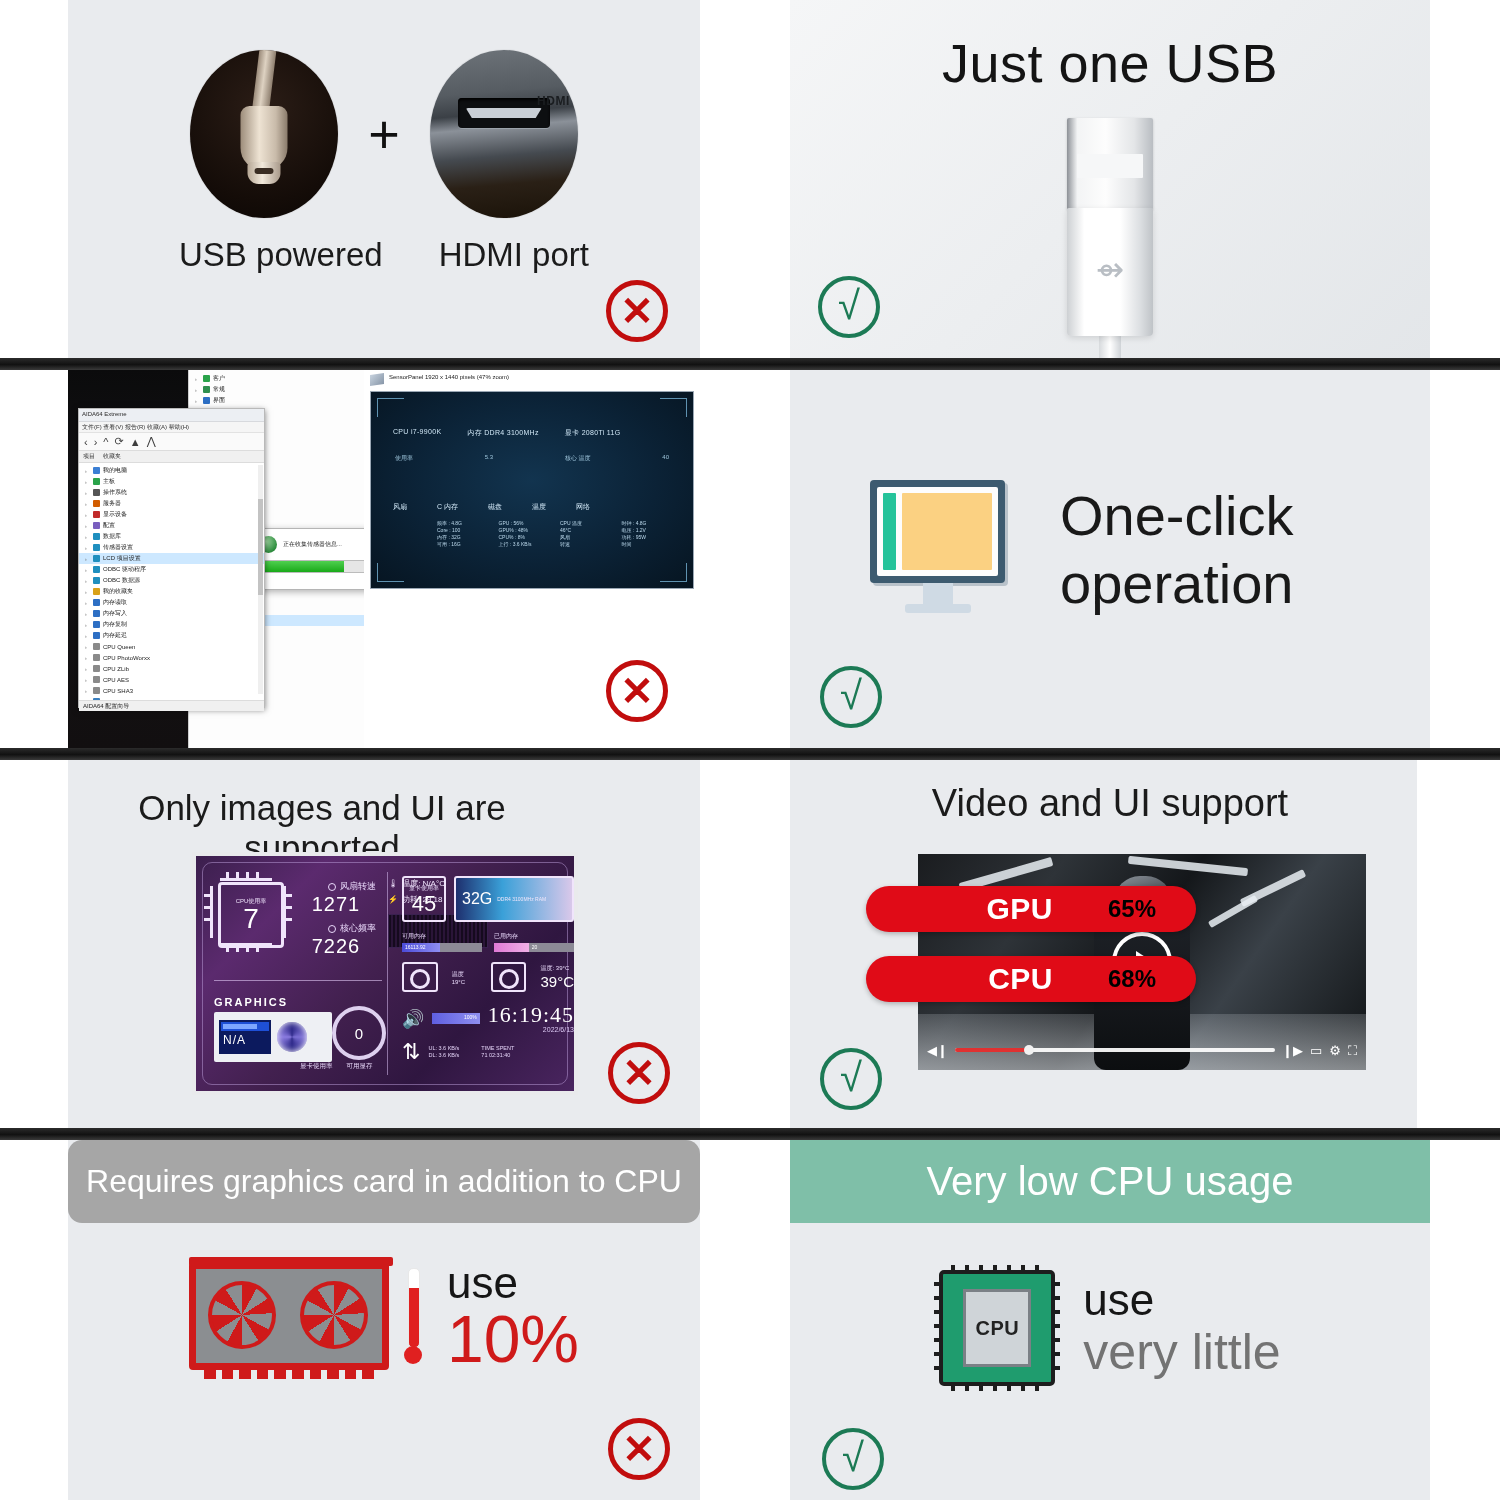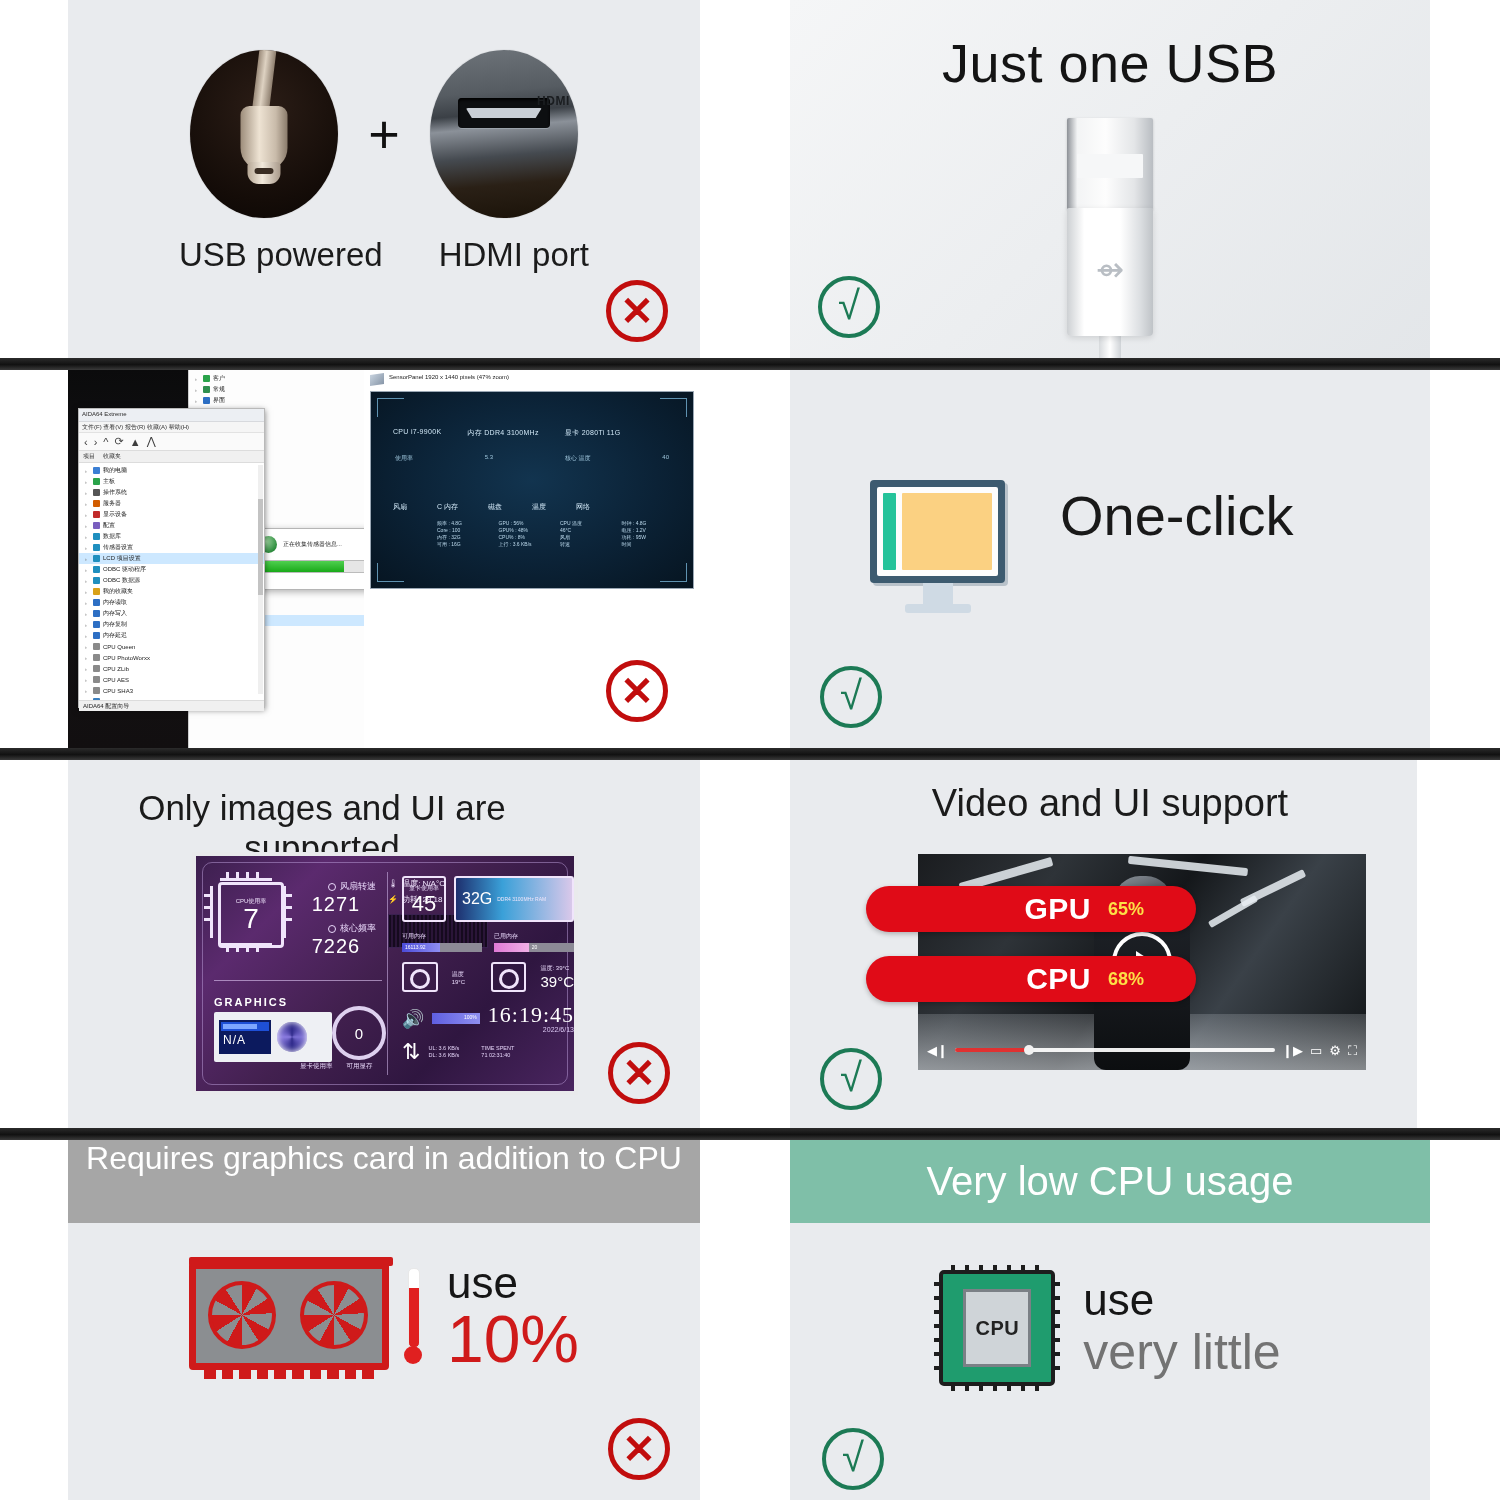--- a/index.html
+++ b/index.html
@@ -238,26 +238,26 @@
   .vctrl .ic{font-size:13px;line-height:1;}
   .vtrack{flex:1;height:4px;background:rgba(255,255,255,.92);position:relative;border-radius:2px;}
   .vtrack i{position:absolute;left:0;top:0;height:100%;width:23%;background:#e03131;border-radius:2px;}
   .vtrack b{position:absolute;left:23%;top:-3px;width:10px;height:10px;border-radius:50%;
     background:#f1f1f1;transform:translateX(-50%);}
   .pills{position:absolute;left:76px;top:126px;width:330px;}
   .pill{height:46px;border-radius:23px;background:#e00b17;margin-bottom:24px;
     display:flex;align-items:center;box-shadow:0 2px 5px rgba(0,0,0,.25);position:relative;}
   .pill .nm{flex:1;text-align:right;padding-right:13px;color:#fff;font-size:30px;
     font-weight:bold;letter-spacing:.5px;margin-left:48px;}
-  .pill .pc{width:88px;color:#fde047;font-size:18px;font-weight:bold;padding-left:4px;}
+  .pill .pc{width:88px;color:#000000;font-size:24px;font-weight:bold;padding-left:4px;margin-left:38px;}
 
   
   #p-r4l{left:68px;top:1140px;width:632px;height:360px;background:#e9ebee;}
   .cap-gray{position:absolute;left:0;top:0;width:632px;height:83px;background:#a6a6a6;
-    display:flex;justify-content:center;}
+    display:flex;align-items:center;justify-content:center;border-radius:14px;}
   .cap-gray span{font-size:32px;color:#fff;}
   .gpu-wrap{position:absolute;left:0;top:120px;width:632px;display:flex;
     align-items:center;justify-content:center;gap:10px;}
   .gpucard{width:200px;height:108px;border:7px solid #cf1a1a;border-radius:4px;
     background:#8b8e91;position:relative;box-sizing:border-box;}
   .gpucard:before{content:"";position:absolute;left:-7px;top:-12px;width:204px;height:9px;
     background:#cf1a1a;border-radius:2px;}
   .gpufan{position:absolute;top:12px;width:68px;height:68px;border-radius:50%;
     background:conic-gradient(from 0deg,#cf1a1a 0 8%,#8b8e91 8% 16%,#cf1a1a 16% 24%,#8b8e91 24% 33%,
       #cf1a1a 33% 41%,#8b8e91 41% 50%,#cf1a1a 50% 58%,#8b8e91 58% 66%,#cf1a1a 66% 75%,
@@ -698,20 +698,21 @@
           <div class="mon-inner">
             <div class="mon-bar"></div>
             <div class="mon-block"></div>
           </div>
         </div>
       <div class="mon-neck"></div>
         <div class="mon-foot"></div>
     </div>
     <div class="hdl-click">
       <div>One-click</div>
+      <div>operation</div>
     </div>
     <div class="mark v" style="left:30px;top:296px;">
       <span>√</span>
     </div>
   </div>
 
   <div class="rowsep r2"></div>
 
   <div class="panel" id="p-r3l">
     <div class="hdl-only">Only images and UI are supported</div>

